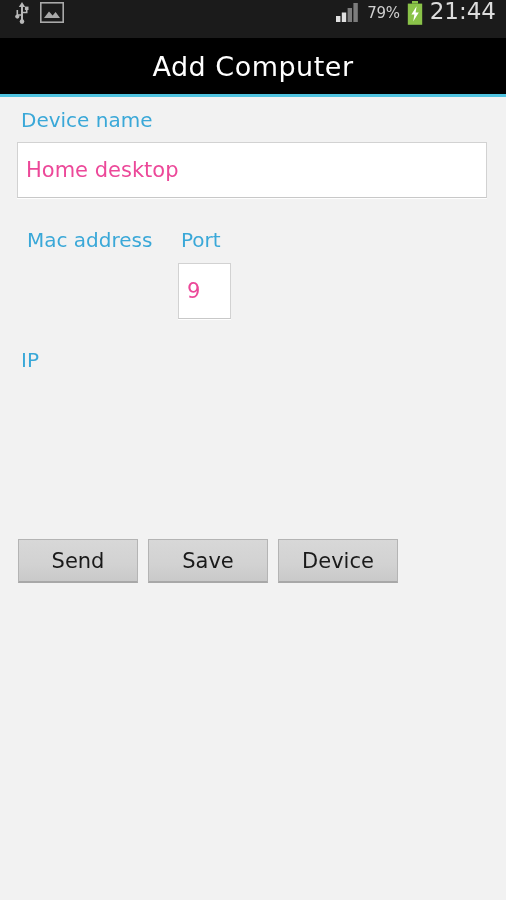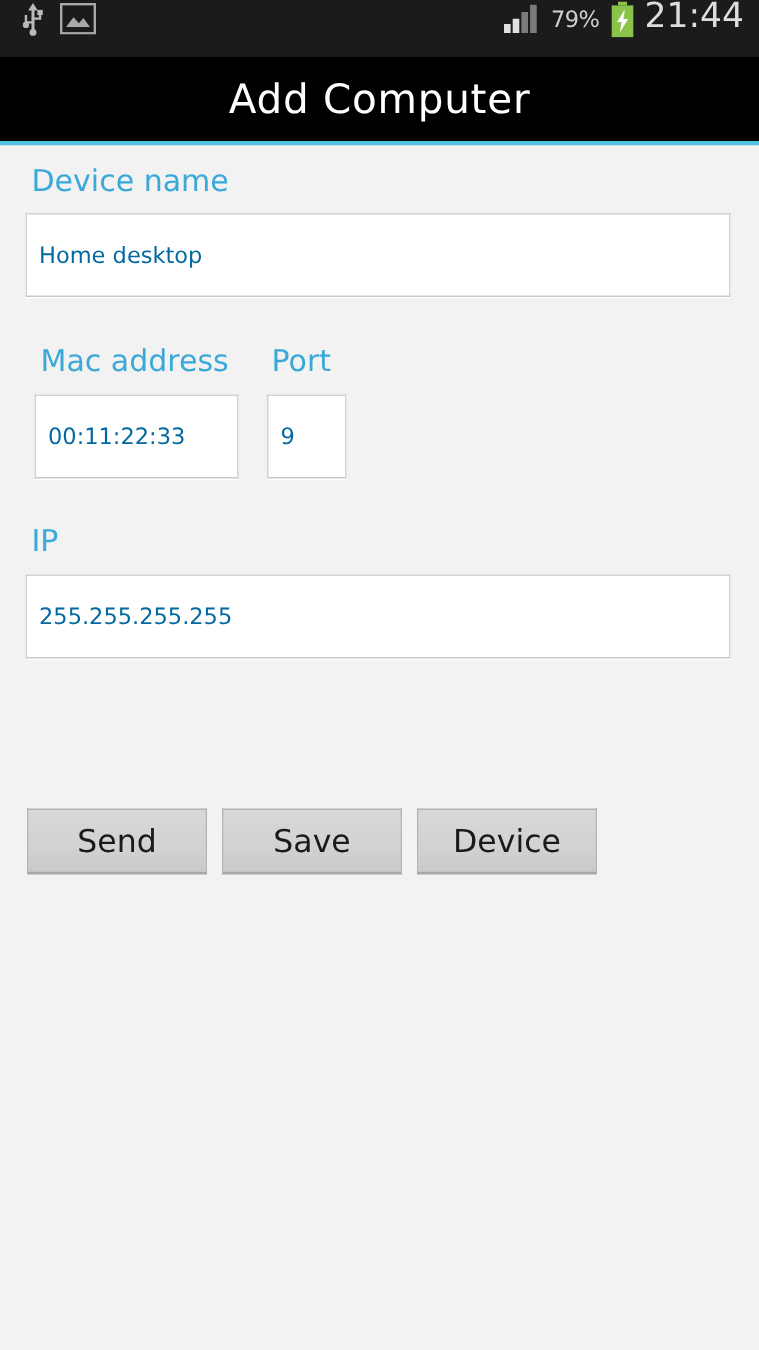--- a/index.html
+++ b/index.html
@@ -92,22 +92,22 @@
     font-family: "DejaVu Sans", sans-serif;
   }
 
   .text-input {
     background: #ffffff;
     border: 1px solid #d2d2d2;
     border-bottom: 1px solid #c8c8c8;
     box-sizing: border-box;
     display: flex;
     align-items: center;
-    color: #0369a1;
-    font-size: 15px;
+    color: #ec4899;
+    font-size: 21px;
     font-family: "DejaVu Sans", sans-serif;
     padding-left: 8px;
     box-shadow: 0 1px 0 rgba(255,255,255,0.9);
   }
 
   
   #label-device-name {
     position: absolute;
     left: 21px; top: 11px;
   }
@@ -248,25 +248,23 @@
 </div>
 <div id="title-accent"></div>
 
 <div id="content">
 
   <div id="label-device-name" class="field-label">Device name</div>
   <div id="input-device-name" class="text-input" title="Device name">Home desktop</div>
 
   <div id="label-mac-address" class="field-label">Mac address</div>
   <div id="label-port" class="field-label">Port</div>
-  <div id="input-mac-address" class="text-input" title="Mac address">00:11:22:33</div>
   <div id="input-port" class="text-input" title="Port">9</div>
 
   <div id="label-ip" class="field-label">IP</div>
-  <div id="input-ip" class="text-input" title="IP">255.255.255.255</div>
 
 
   <div id="button-row">
     <button class="action-button">Send</button>
     <button class="action-button">Save</button>
     <button class="action-button">Device</button>
   </div>
 
 </div>
 

